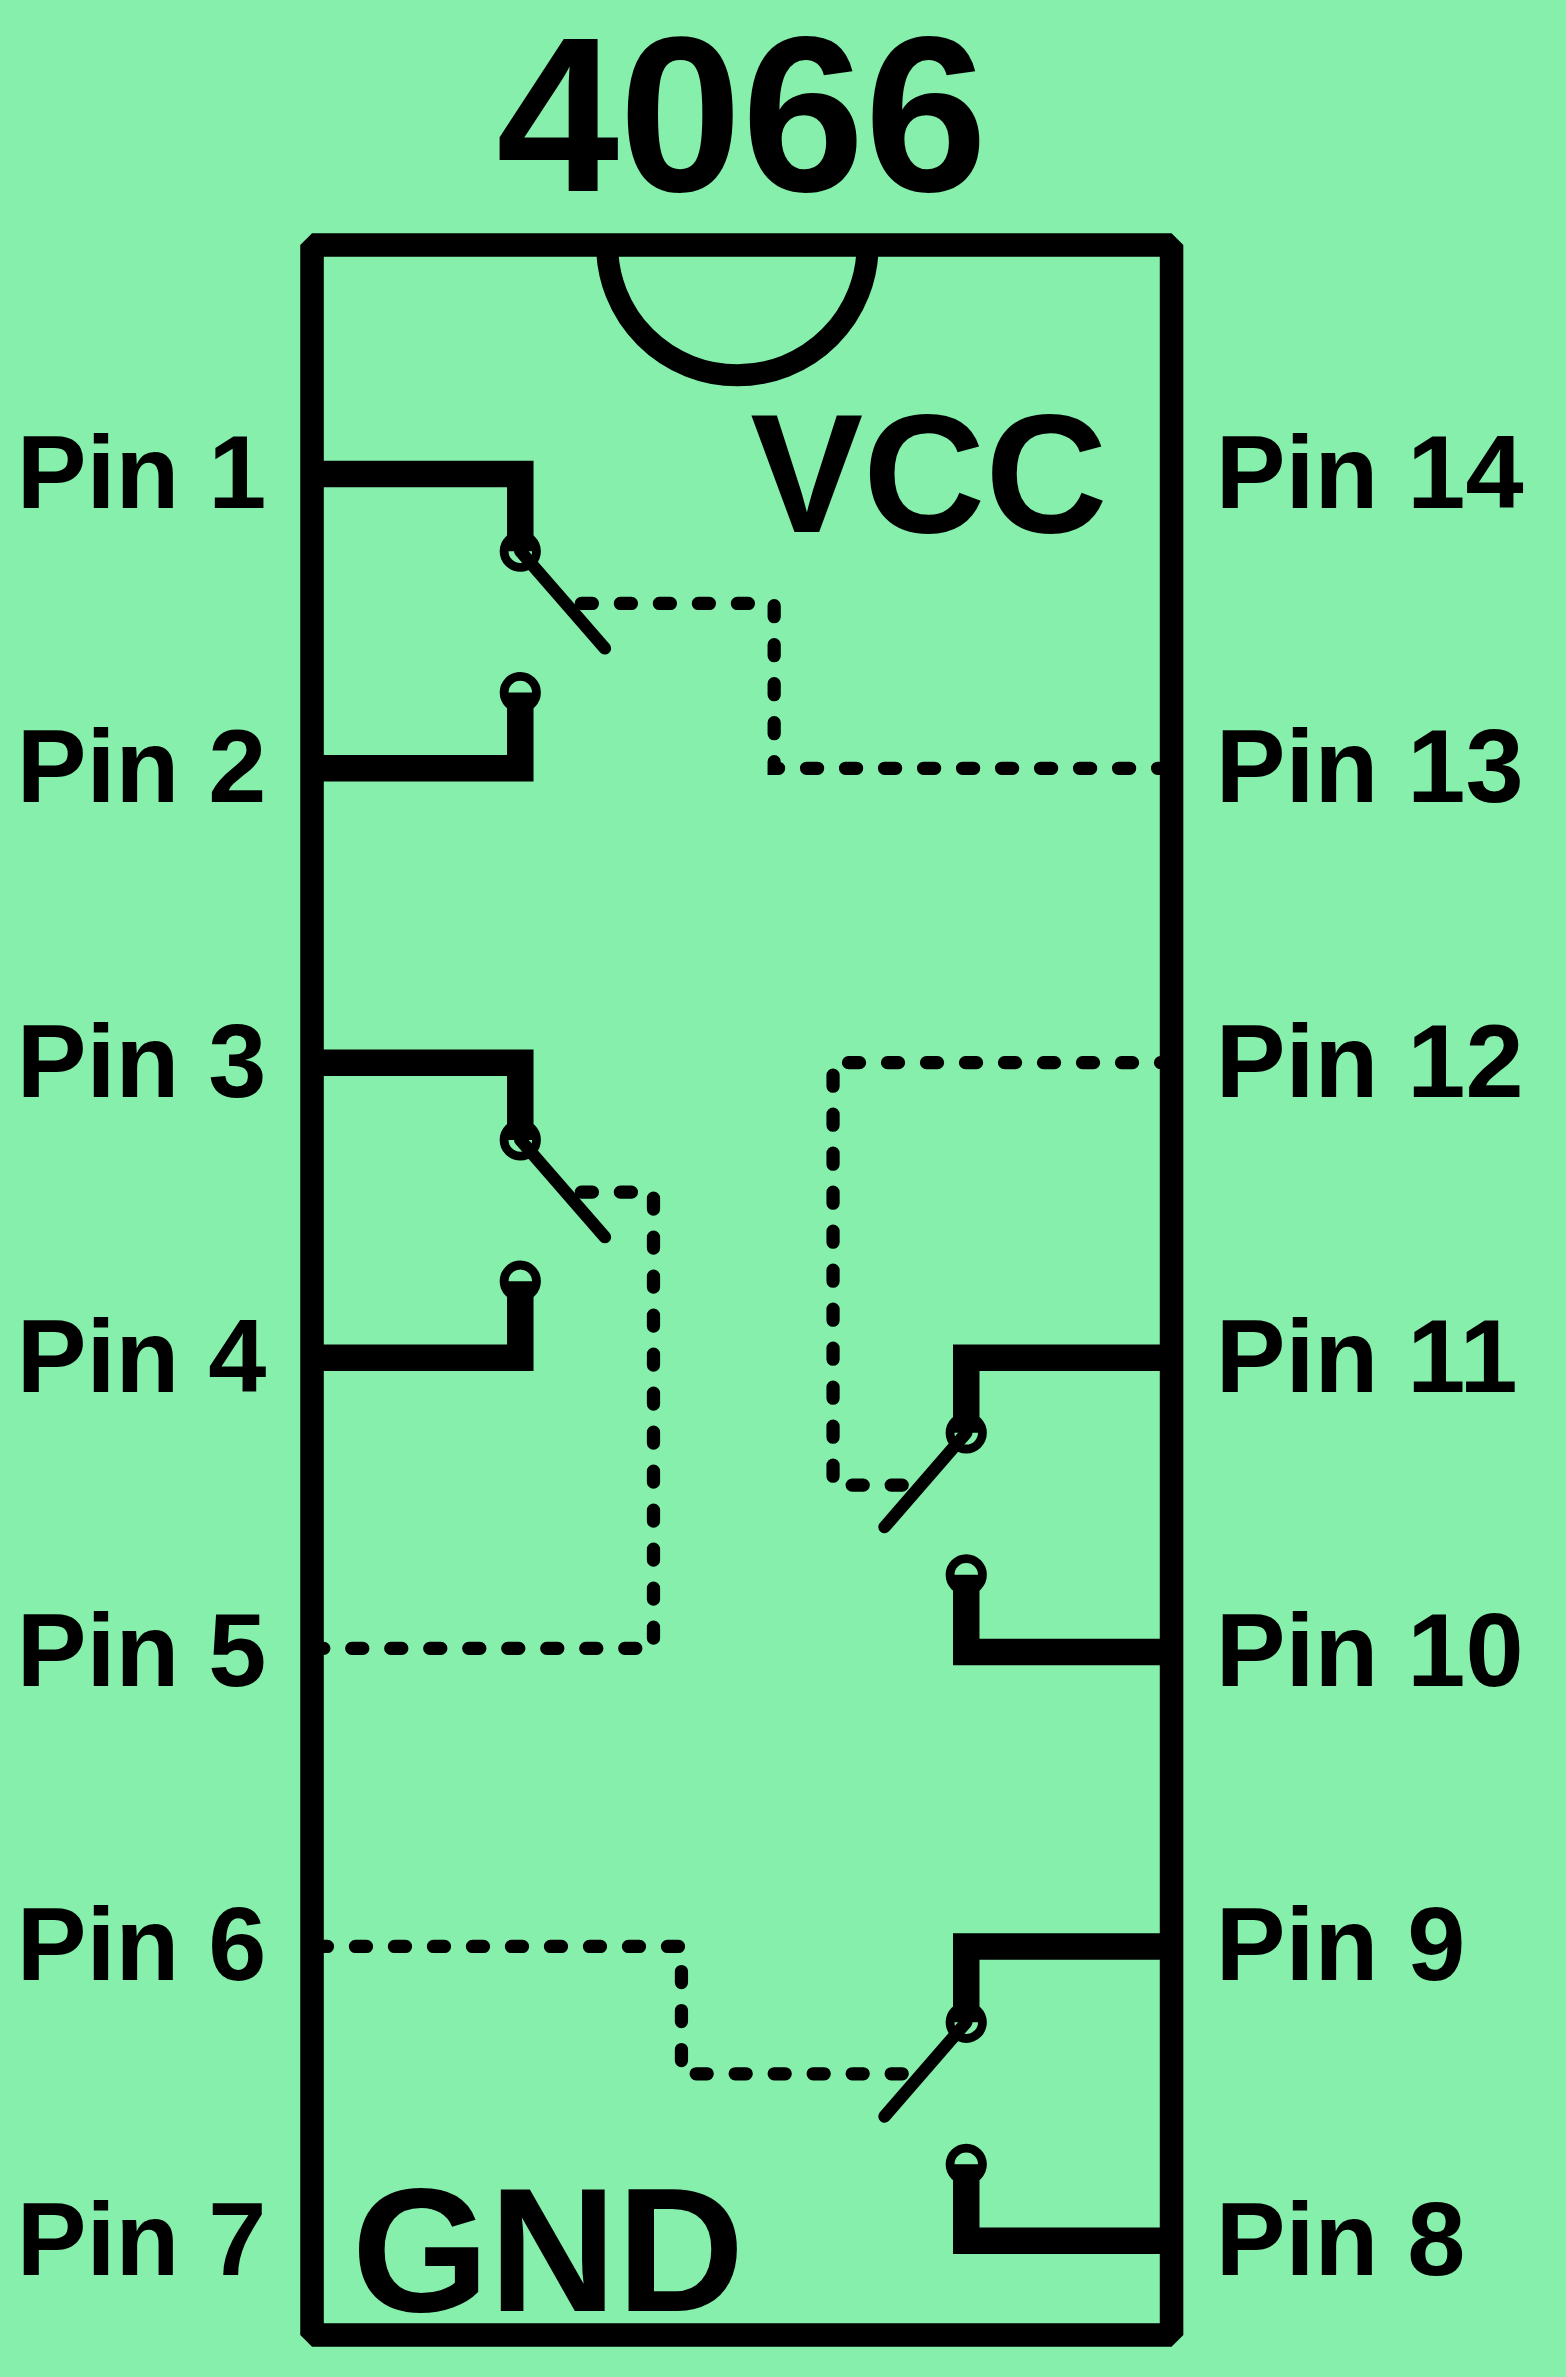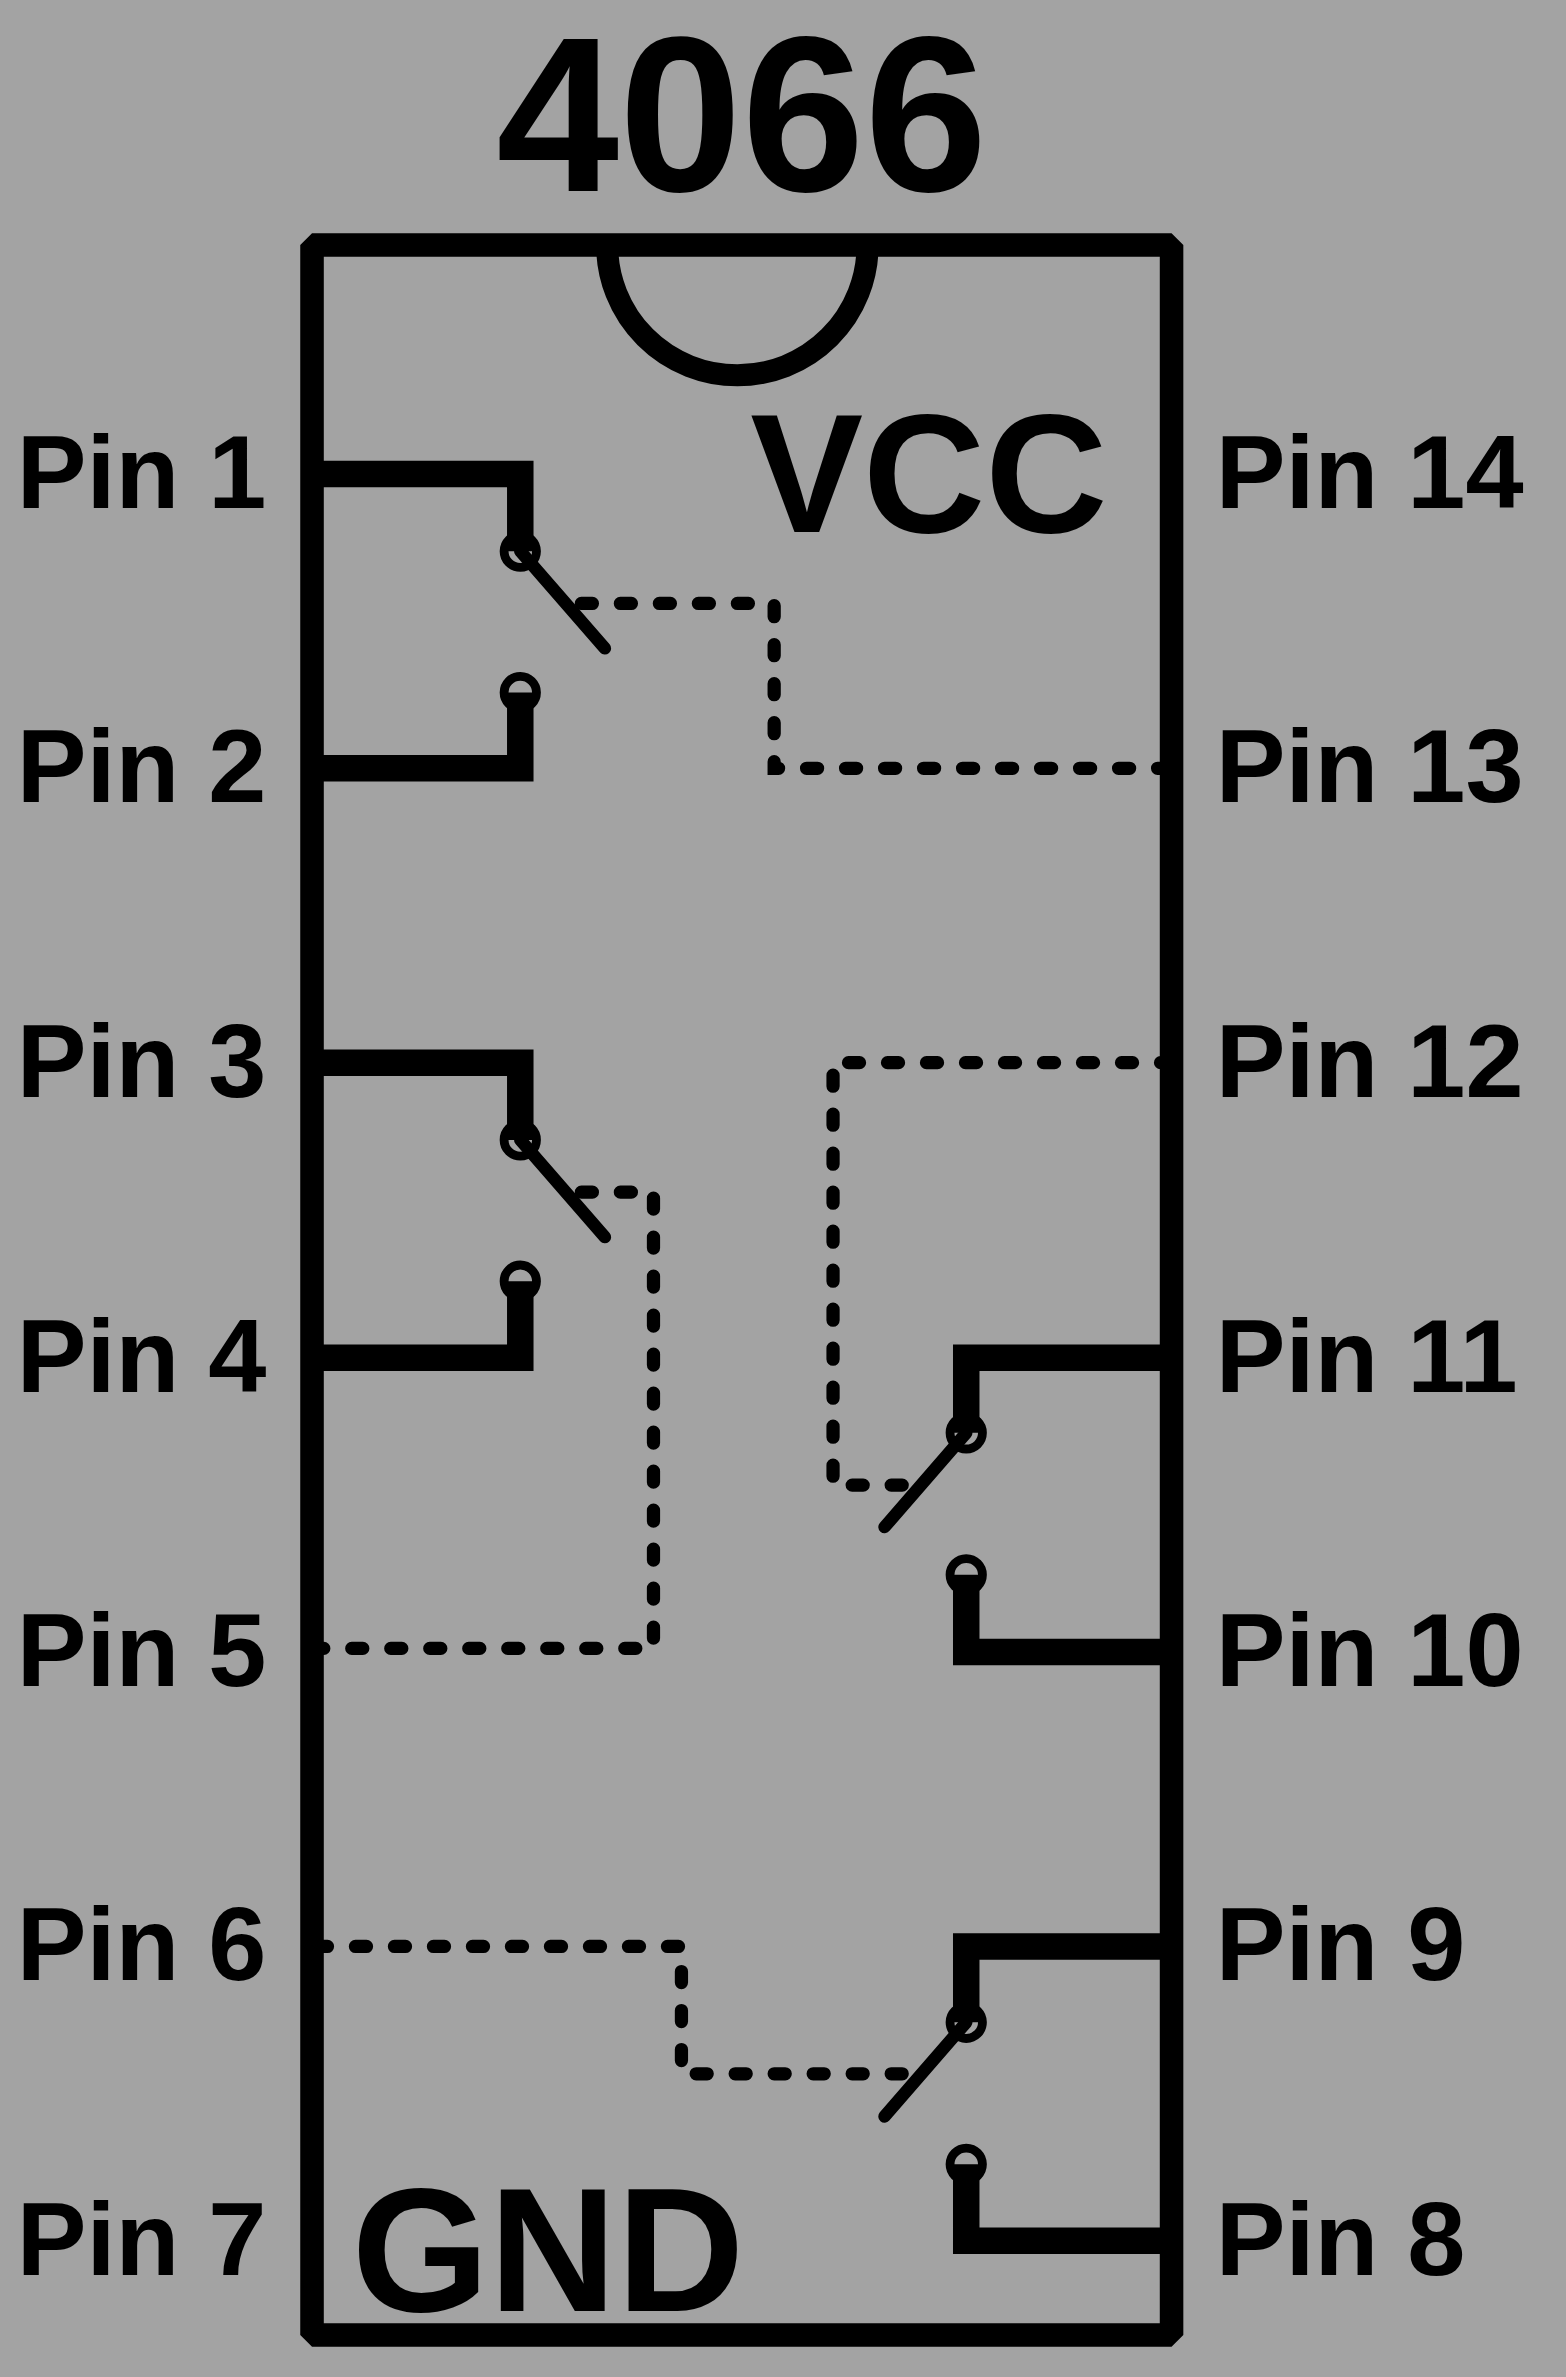--- a/index.html
+++ b/index.html
@@ -1,20 +1,20 @@
 <!DOCTYPE html>
 <html style="font-size:11.8px"><head>
 <meta charset="utf-8">
 <style>
   html, body { margin: 0; padding: 0; background: #ffffff; }
   .page {
     position: relative;
     width: 1566px;
     height: 2377px;
-    background: #a3a3a3;
+    background: #86efac;
     font-family: "Liberation Sans", sans-serif;
   }
   svg { display: block; }
   .outline   { fill: none; stroke: #000000; stroke-width: 32; stroke-linejoin: bevel; }
   .notch     { fill: none; stroke: #000000; stroke-width: 30; }
   .trace     { fill: none; stroke: #000000; stroke-width: 36; stroke-linejoin: miter; stroke-linecap: butt; }
   .lever     { fill: none; stroke: #000000; stroke-width: 17; stroke-linecap: round; }
   .contact   { fill: none; stroke: #000000; stroke-width: 12; }
   .ctrl      { fill: none; stroke: #000000; stroke-width: 18; stroke-linecap: round; stroke-dasharray: 15 38; }
   .pin-label { font-size: 142px; font-weight: 700; fill: #000000; }

